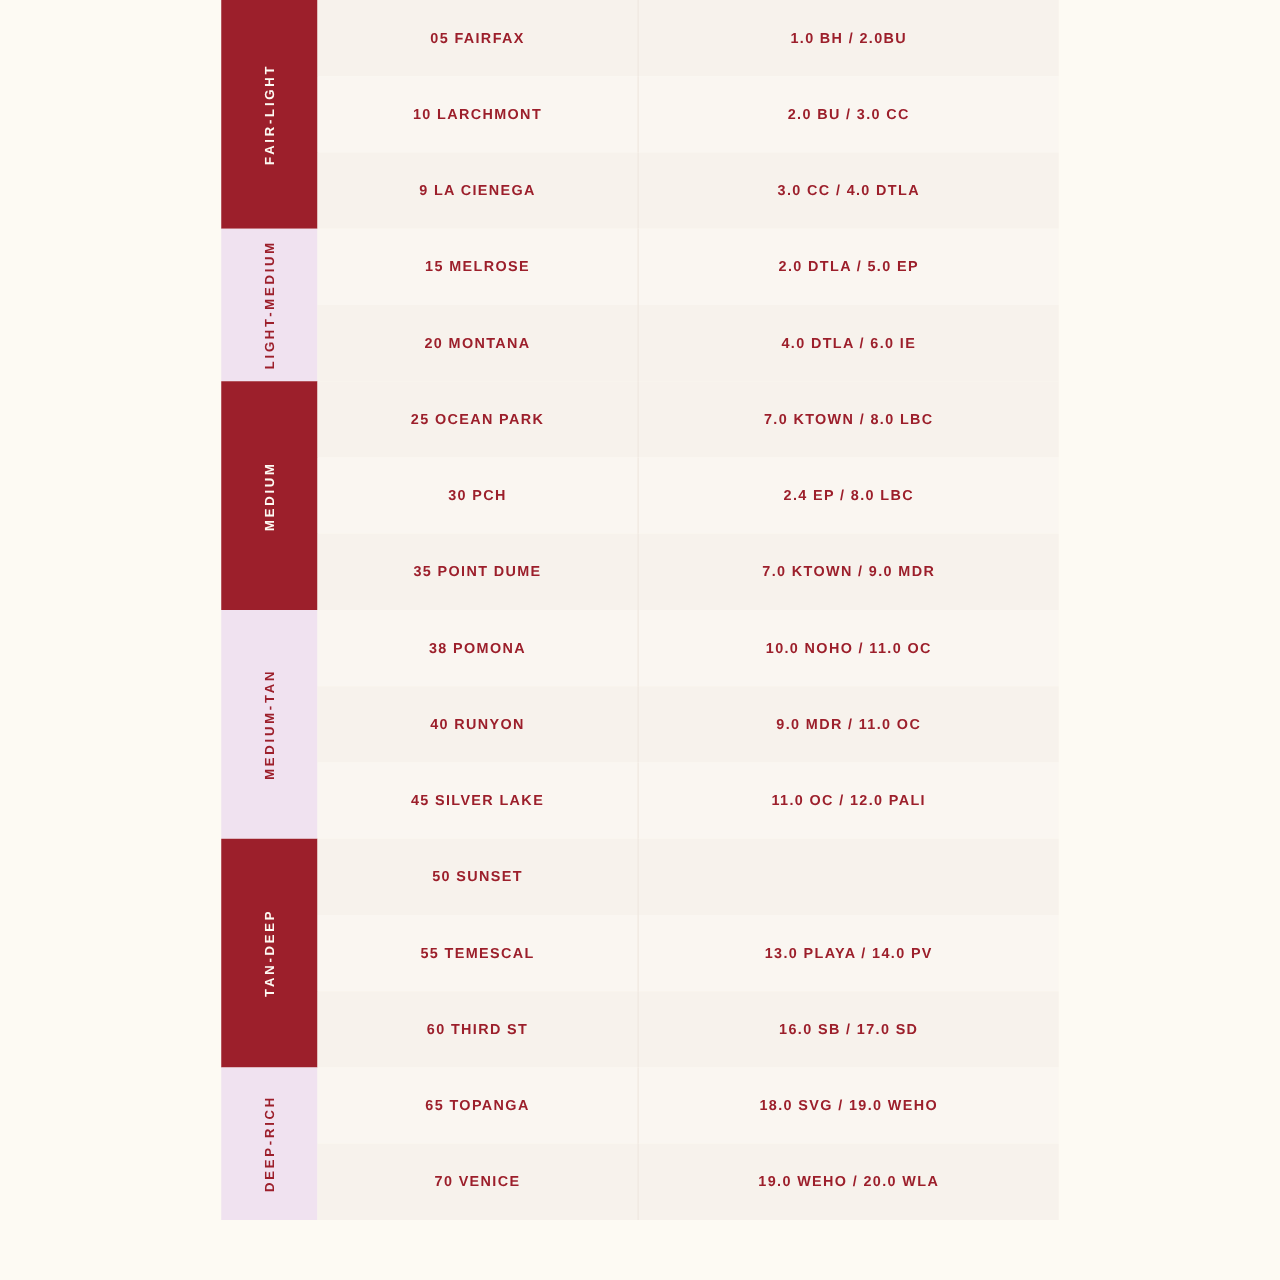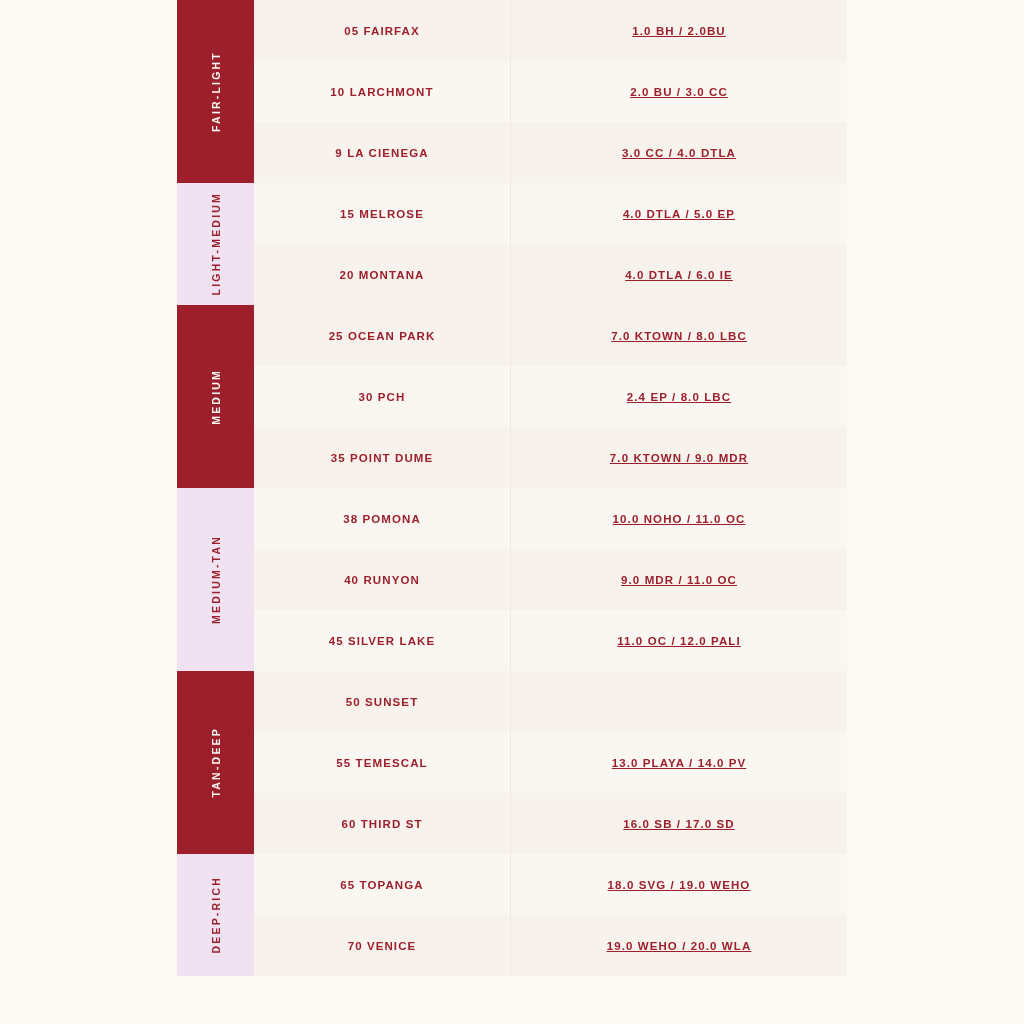--- a/index.html
+++ b/index.html
@@ -95,21 +95,20 @@
   }
 
   .cell-name {
     width: 257px;
     flex: 0 0 257px;
     border-right: 1px solid #efe7e0;
   }
 
   .cell-value {
     flex: 1 1 auto;
-    text-decoration: underline;
   }
 </style>
 </head>
 <body>
 
 <div id="page">
   <div class="table-wrap" id="table-root">
       <div class="group">
         <div class="group-label dark">
           <span class="vtext">FAIR-LIGHT</span>
@@ -129,21 +128,21 @@
           </div>
         </div>
       </div>
       <div class="group">
         <div class="group-label light">
           <span class="vtext">LIGHT-MEDIUM</span>
         </div>
         <div class="group-rows">
           <div class="row even">
             <div class="cell cell-name">15 MELROSE</div>
-            <div class="cell cell-value">4.0 DTLA / 5.0 EP</div>
+            <div class="cell cell-value">2.0 DTLA / 5.0 EP</div>
           </div>
           <div class="row odd">
             <div class="cell cell-name">20 MONTANA</div>
             <div class="cell cell-value">4.0 DTLA / 6.0 IE</div>
           </div>
         </div>
       </div>
       <div class="group">
         <div class="group-label dark">
           <span class="vtext">MEDIUM</span>

